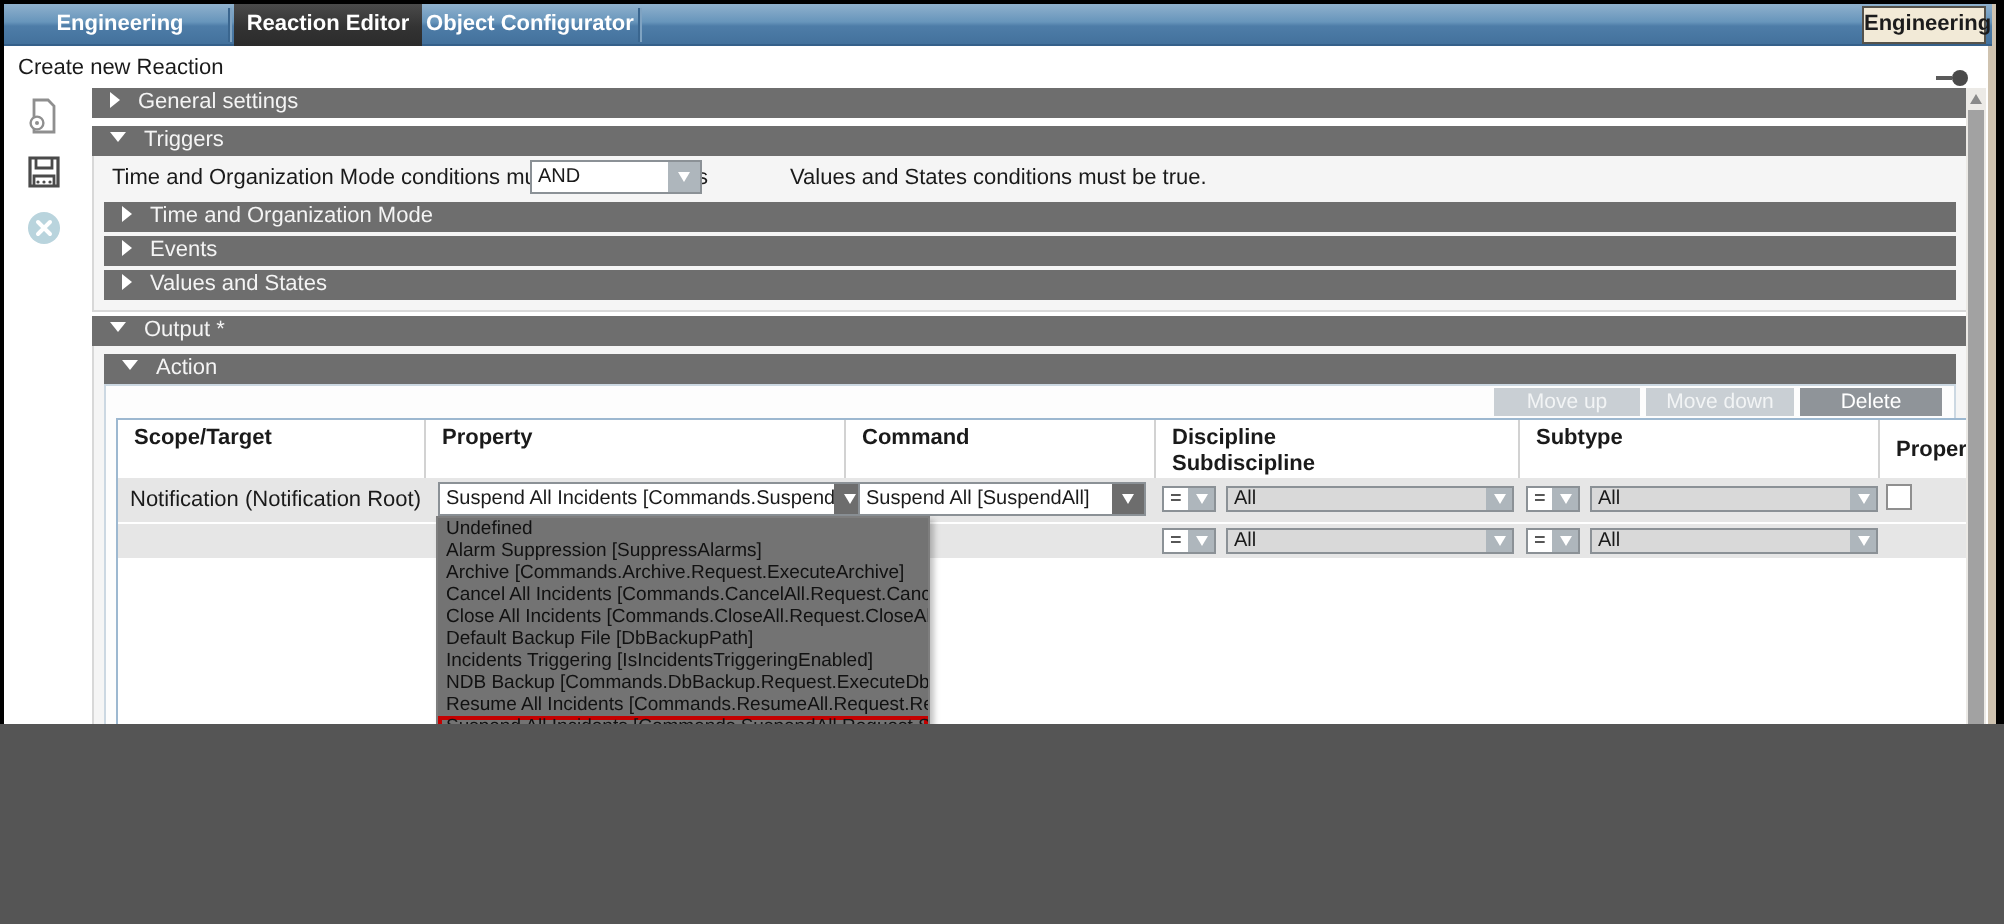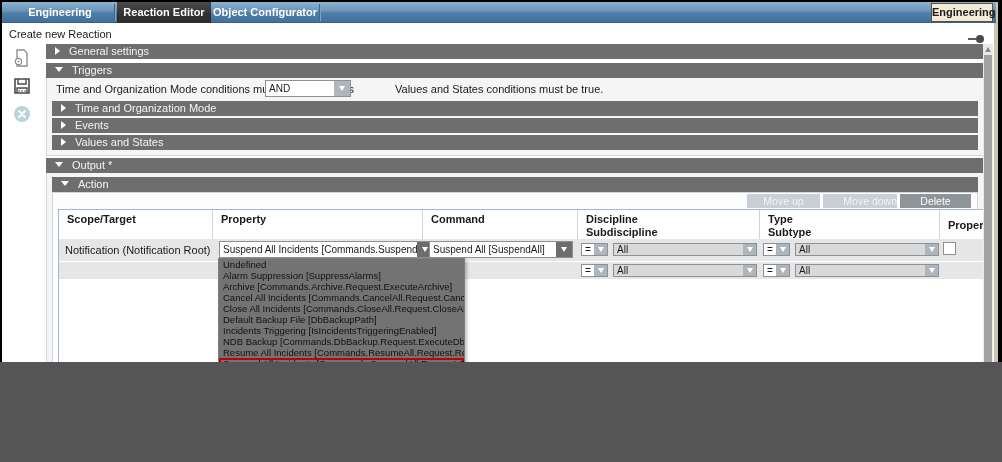--- a/index.html
+++ b/index.html
@@ -163,39 +163,38 @@
     <div class="hdr" style="left:44px;top:156px;width:938px;">
       <span class="arr-d"></span><span>Output *</span>
     </div>
     <div class="panel" style="left:44px;top:171px;width:938px;height:274px;"></div>
     <div class="hdr" style="left:50px;top:175px;width:926px;">
       <span class="arr-d"></span><span>Action</span>
     </div>
     <div id="action-panel"></div>
 
     <div class="abtn disabled" style="left:745px;width:73px;">Move up</div>
-    <div class="abtn disabled" style="left:821px;width:74px;text-align:right;">Move down</div>
+    <div class="abtn disabled" style="left:821px;width:74px;">Move down</div>
     <div class="abtn dark" style="left:898px;width:71px;">Delete</div>
 
     <div id="grid">
       <div class="th" style="left:0;width:153px;">
         <div class="l1">Scope/Target</div>
       </div>
       <div class="th" style="left:153px;width:210px;">
         <div class="l1">Property</div>
       </div>
       <div class="th" style="left:363px;width:155px;">
         <div class="l1">Command</div>
       </div>
       <div class="th" style="left:518px;width:182px;">
         <div class="l1">Discipline</div>
         <div class="l2">Subdiscipline</div>
       </div>
       <div class="th" style="left:700px;width:180px;">
-        <div class="l1">Type</div>
         <div class="l2">Subtype</div>
       </div>
       <div class="th" style="left:880px;width:47px;padding-top:9px;">
         <div class="l1">Property</div>
       </div>
 
       <div class="rowband" style="top:29px;height:22px;"></div>
       <div class="rowband" style="top:52px;height:17px;"></div>
 
       <div id="scope-cell">Notification (Notification Root)</div>

